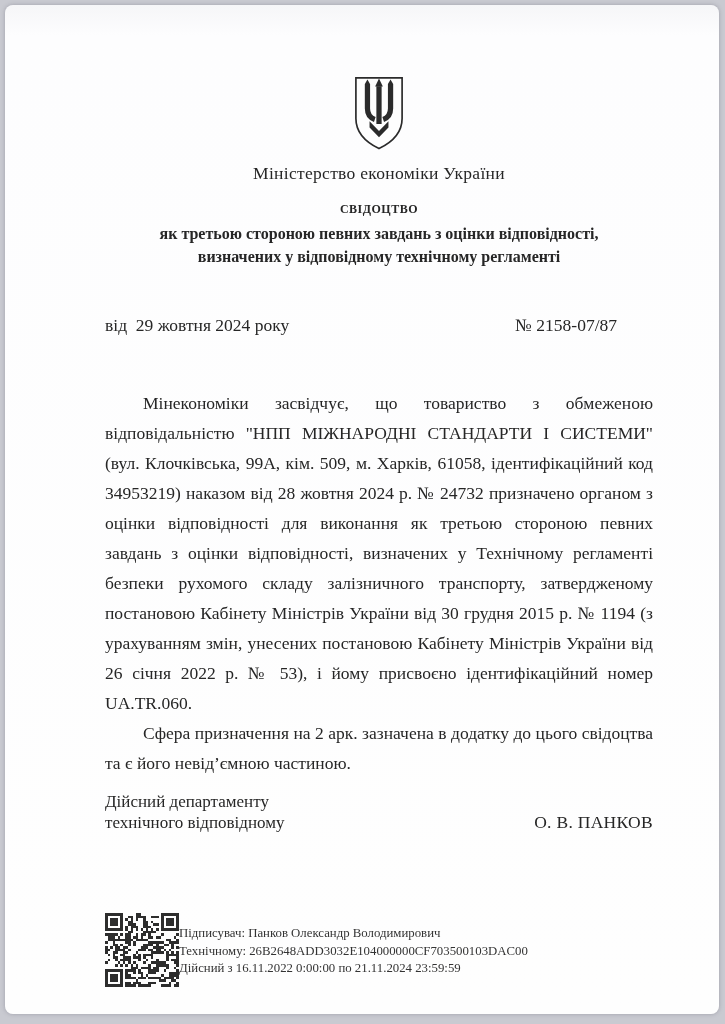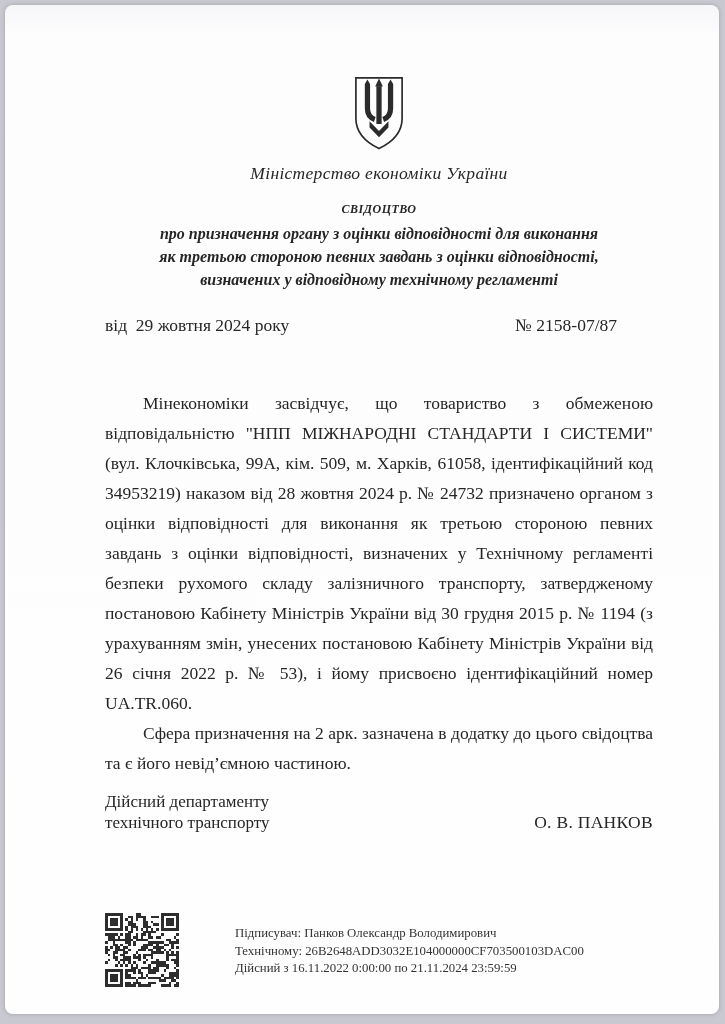--- a/index.html
+++ b/index.html
@@ -16,21 +16,20 @@
     left: 5px; top: 5px;
     width: 714px; height: 1009px;
     background: linear-gradient(180deg, #f6f6f8 0%, #fdfdfe 3%, #fefefe 100%);
     border-radius: 8px;
     box-shadow: 0 0 4px rgba(80,80,95,.35);
   }
   .header {
     position: absolute;
     left: 100px; top: 70px; width: 548px;
     text-align: center;
-    font-style: italic;
   }
   .emblem { display: inline-block; }
   .ministry {
     margin-top: 6px;
     font-size: 17.5px;
     line-height: 22px;
     letter-spacing: .3px;
   }
   .doc-title {
     margin-top: 14px;
@@ -69,21 +68,20 @@
     display: flex;
     justify-content: space-between;
     align-items: flex-end;
   }
   .sig-position { font-size: 17px; line-height: 21px; }
   .sig-name { font-size: 17.5px; letter-spacing: .3px; }
   .stamp {
     position: absolute;
     left: 100px; top: 908px; width: 548px;
     display: flex;
-    gap: 56px;
   }
   .qr { width: 74px; height: 74px; flex: 0 0 74px; }
   .stamp-text {
     padding-top: 12px;
     font-size: 12.8px;
     line-height: 17.5px;
     color: #333;
   }
 </style>
 </head>
@@ -104,40 +102,39 @@
           <path d="M40 5 L34.5 16.5 H45.5 Z"></path>
           <path d="M19.8 13 H27.2 L23.5 6.5 Z"></path>
           <path d="M52.8 13 H60.2 L56.5 6.5 Z"></path>
           <path d="M26.5 66 L40 80 L53.5 66 L53.5 75 L40 89 L26.5 75 Z"></path>
         </g>
       </svg>
     </span>
     <div class="ministry">Міністерство економіки України</div>
     <div class="doc-title">СВІДОЦТВО</div>
     <div class="subtitle">
-      <div>про призначення органу з оцінки відповідності для виконання</div>
       <div>як третьою стороною певних завдань з оцінки відповідності,</div>
       <div>визначених у відповідному технічному регламенті</div>
     </div>
   </div>
 
   <div class="dateline">
     <span class="date">від  29 жовтня 2024 року</span>
     <span class="number">№ 2158-07/87</span>
   </div>
 
   <div class="body-text">
     <p>Мінекономіки засвідчує, що товариство з обмеженою відповідальністю "НПП МІЖНАРОДНІ СТАНДАРТИ І СИСТЕМИ" (вул. Клочківська, 99А, кім. 509, м. Харків, 61058, ідентифікаційний код 34953219) наказом від 28 жовтня 2024 р. № 24732 призначено органом з оцінки відповідності для виконання як третьою стороною певних завдань з оцінки відповідності, визначених у Технічному регламенті безпеки рухомого складу залізничного транспорту, затвердженому постановою Кабінету Міністрів України від 30 грудня 2015 р. № 1194 (з урахуванням змін, унесених постановою Кабінету Міністрів України від 26 січня 2022 р. № 53), і йому присвоєно ідентифікаційний номер UA.TR.060.</p>
     <p>Сфера призначення на 2 арк. зазначена в додатку до цього свідоцтва та є його невід’ємною частиною.</p>
   </div>
 
   <div class="signature">
     <div class="sig-position">
       <div>Дійсний департаменту</div>
-      <div>технічного транспорту</div>
+      <div>технічного відповідному</div>
     </div>
     <div class="sig-name">О. В. ПАНКОВ</div>
   </div>
 
   <div class="stamp">
     <svg class="qr" viewBox="0 0 29 29" shape-rendering="crispEdges" aria-hidden="true">
         <rect x="0" y="0" width="1" height="1" fill="#2d2d2d"></rect>
         <rect x="1" y="0" width="1" height="1" fill="#2d2d2d"></rect>
         <rect x="2" y="0" width="1" height="1" fill="#2d2d2d"></rect>
         <rect x="3" y="0" width="1" height="1" fill="#2d2d2d"></rect>

